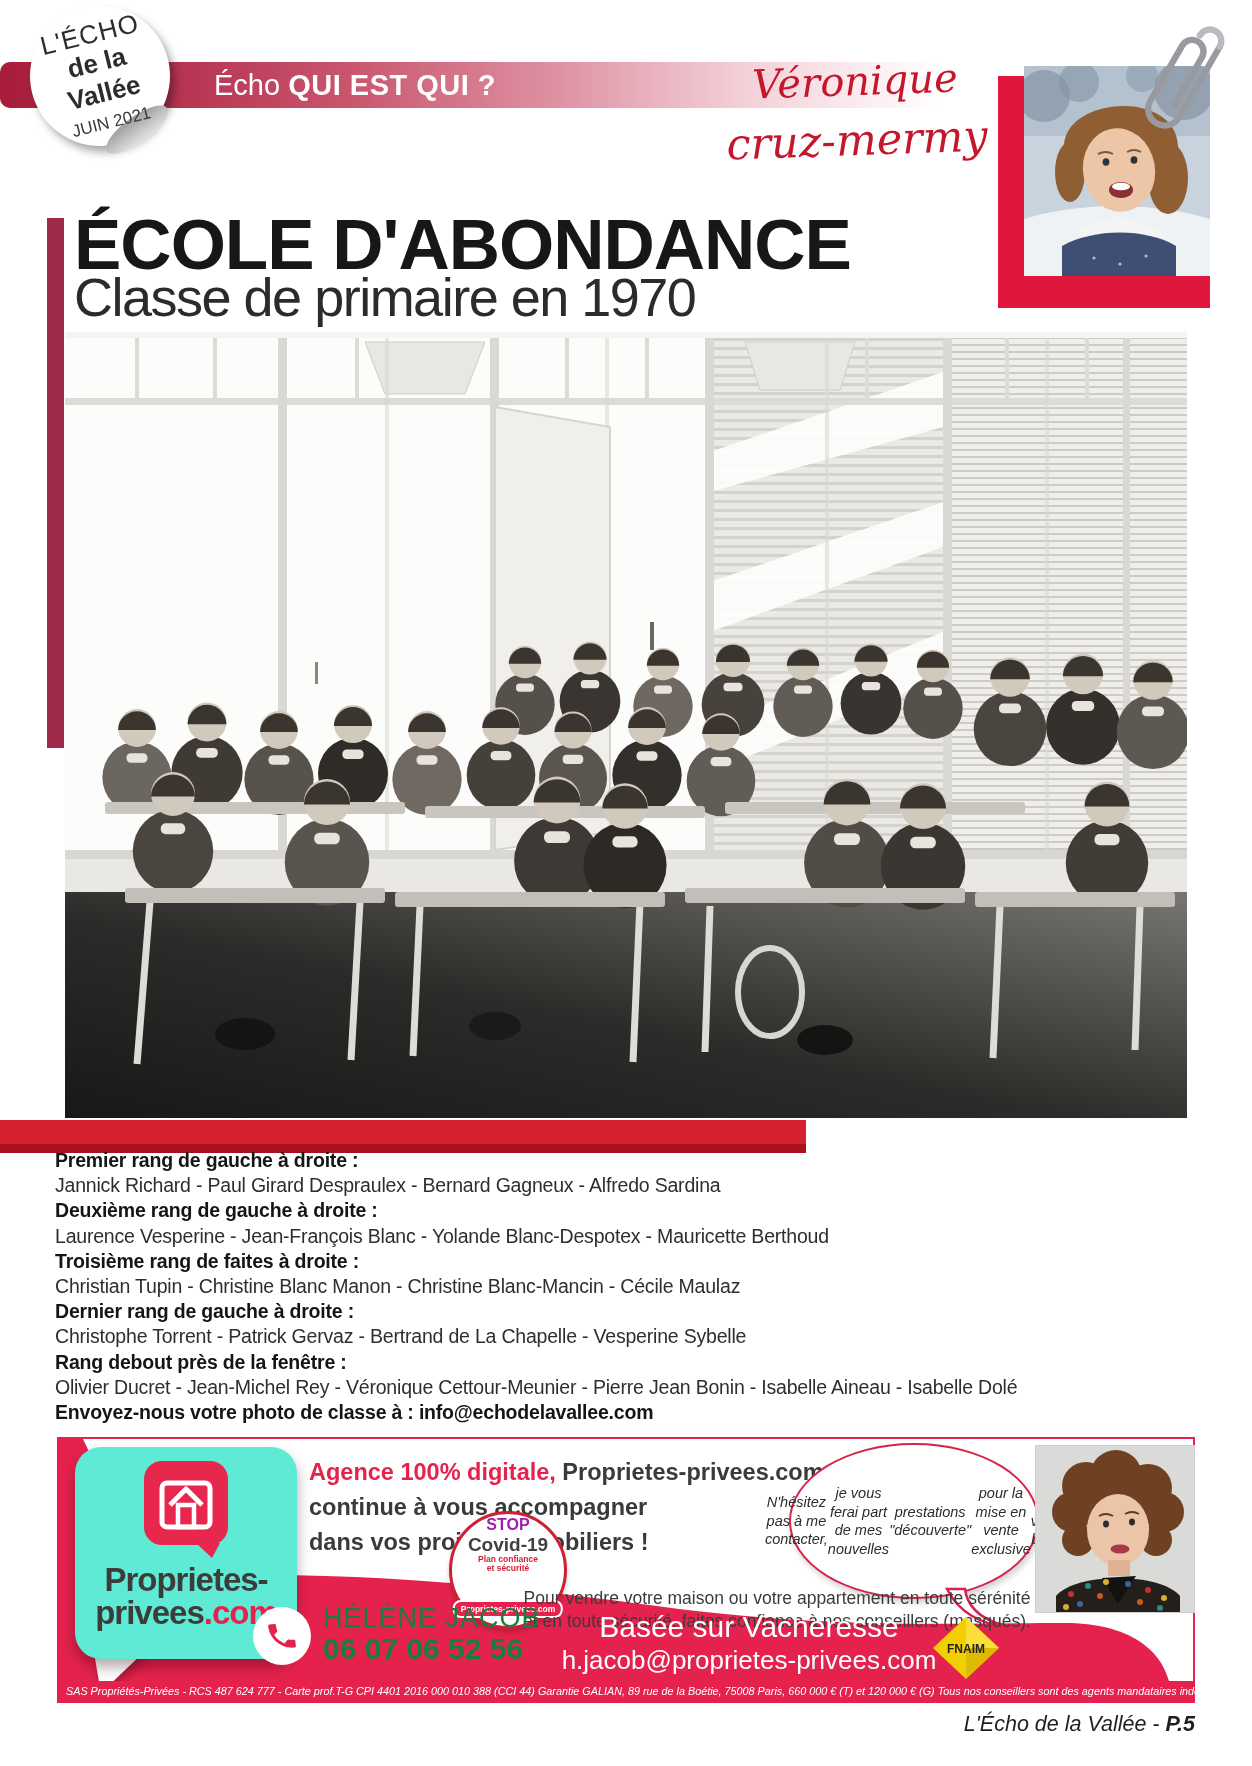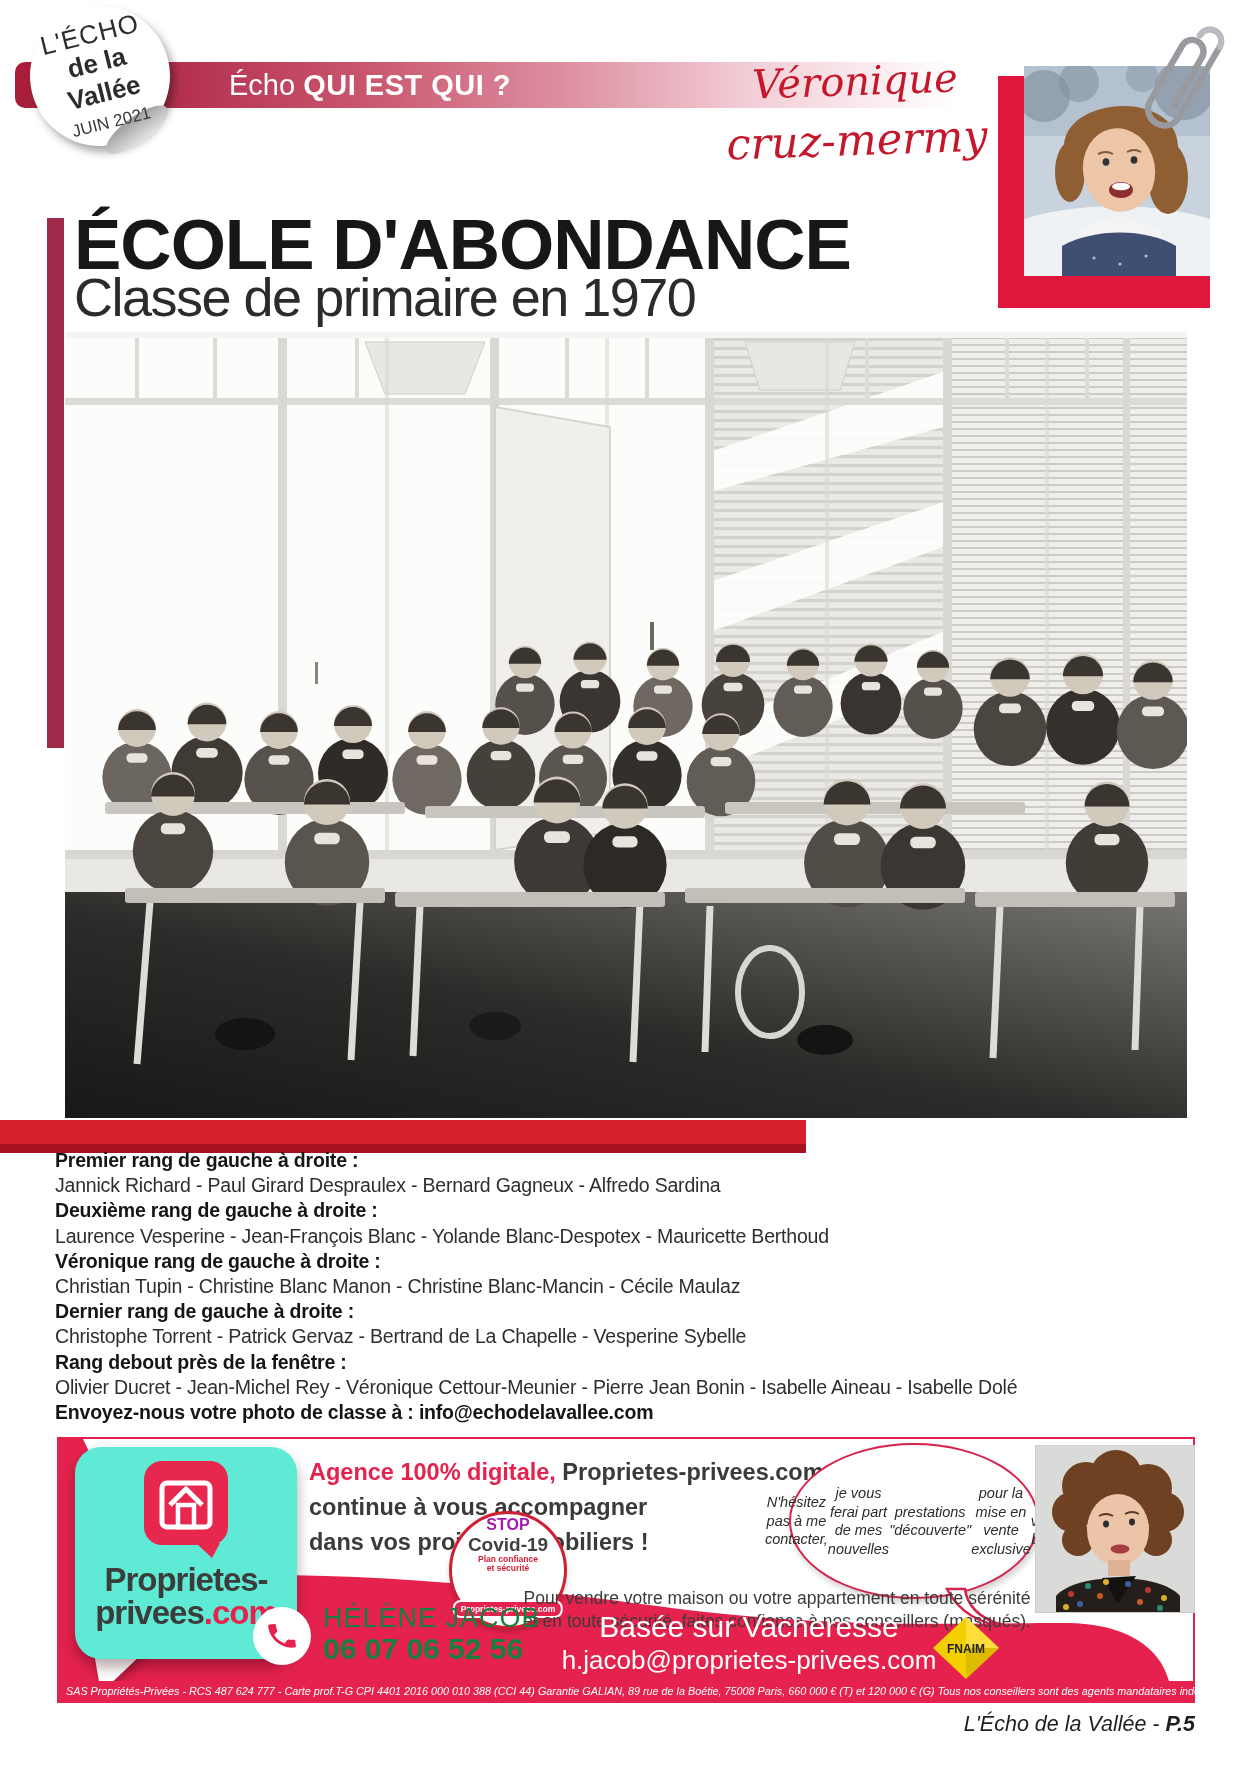--- a/index.html
+++ b/index.html
@@ -1,21 +1,21 @@
 <!DOCTYPE html>
 <html><head>
 <meta charset="utf-8">
 <style>
   html,body{margin:0;padding:0;background:#fff;}
   .page{position:relative;width:1252px;height:1766px;background:#fff;overflow:hidden;
         font-family:"Liberation Sans",sans-serif;color:#1d1d1b;}
   .abs{position:absolute;}
 
   
-  .banner{left:15px;top:62px;width:1094px;height:46px;
+  .banner{left:0;top:62px;width:1094px;height:46px;
     background:linear-gradient(90deg,#a81d39 0%,#b53350 16%,#c9566e 32%,#dd8fa0 50%,#f3d0d8 68%,#ffffff 86%);border-radius:10px;}
   .banner-text{left:214px;top:0;height:46px;line-height:46px;font-size:29px;color:#fff;white-space:nowrap;}
   .banner-text .pre{font-weight:400;}
   .banner-text .ttl{font-weight:700;letter-spacing:.5px;}
 
   .badge{left:30px;top:6px;width:140px;height:140px;background:#fff;border-radius:50%;
     transform:rotate(-14deg);box-shadow:3px 7px 9px rgba(0,0,0,.35);
     display:flex;flex-direction:column;align-items:center;justify-content:center;z-index:3;text-align:center;}
   .badge::after{content:"";position:absolute;bottom:-4px;right:10px;width:74px;height:26px;
     background:linear-gradient(180deg,#9c9c9c,#e3e3e3);border-radius:50%;transform:rotate(-22deg);z-index:-1;}
@@ -261,21 +261,21 @@
     <ellipse cx="760" cy="708" rx="28" ry="15" fill="#141412"></ellipse>
   </svg>
 
   <div class="abs redbar"></div>
 
   <div class="abs caption">
     <div class="cap-h">Premier rang de gauche à droite :</div>
     <div class="cap-n">Jannick Richard - Paul Girard Despraulex - Bernard Gagneux - Alfredo Sardina</div>
     <div class="cap-h">Deuxième rang de gauche à droite :</div>
     <div class="cap-n">Laurence Vesperine - Jean-François Blanc - Yolande Blanc-Despotex - Mauricette Berthoud</div>
-    <div class="cap-h">Véronique rang de gauche à droite :</div>
+    <div class="cap-h">Troisième rang de faites à droite :</div>
     <div class="cap-n">Christian Tupin - Christine Blanc Manon - Christine Blanc-Mancin - Cécile Maulaz</div>
     <div class="cap-h">Dernier rang de gauche à droite :</div>
     <div class="cap-n">Christophe Torrent -  Patrick Gervaz - Bertrand de La Chapelle - Vesperine Sybelle</div>
     <div class="cap-h">Rang debout près de la fenêtre :</div>
     <div class="cap-n">Olivier Ducret - Jean-Michel Rey - Véronique Cettour-Meunier - Pierre Jean Bonin - Isabelle Aineau  - Isabelle Dolé</div>
     <div class="cap-cta">
       <span>Envoyez-nous votre photo de classe à : </span><span>info@echodelavallee.com</span>
     </div>
   </div>
 

